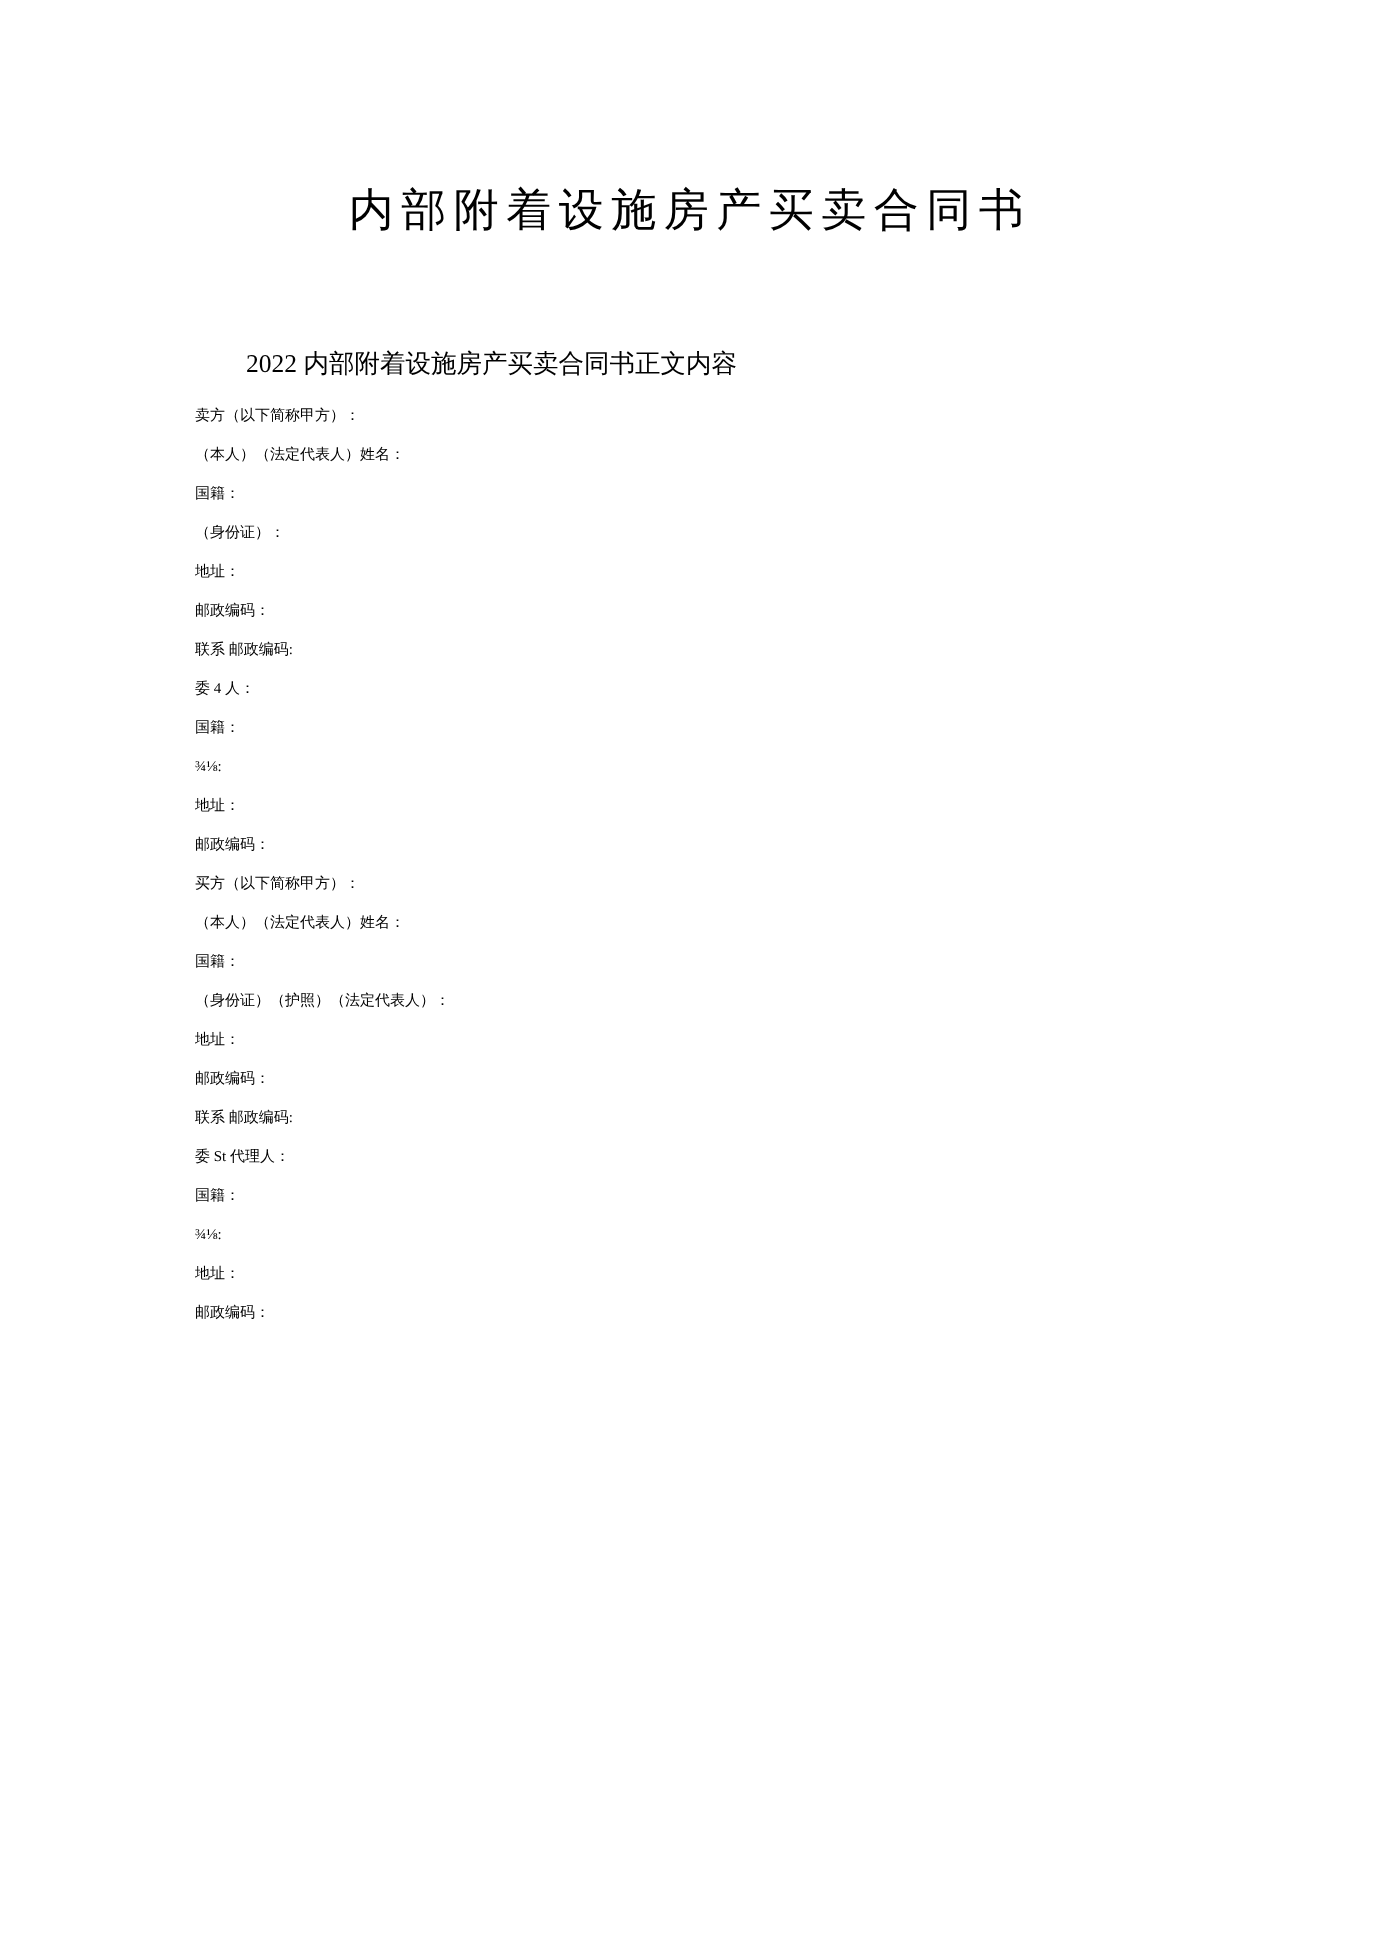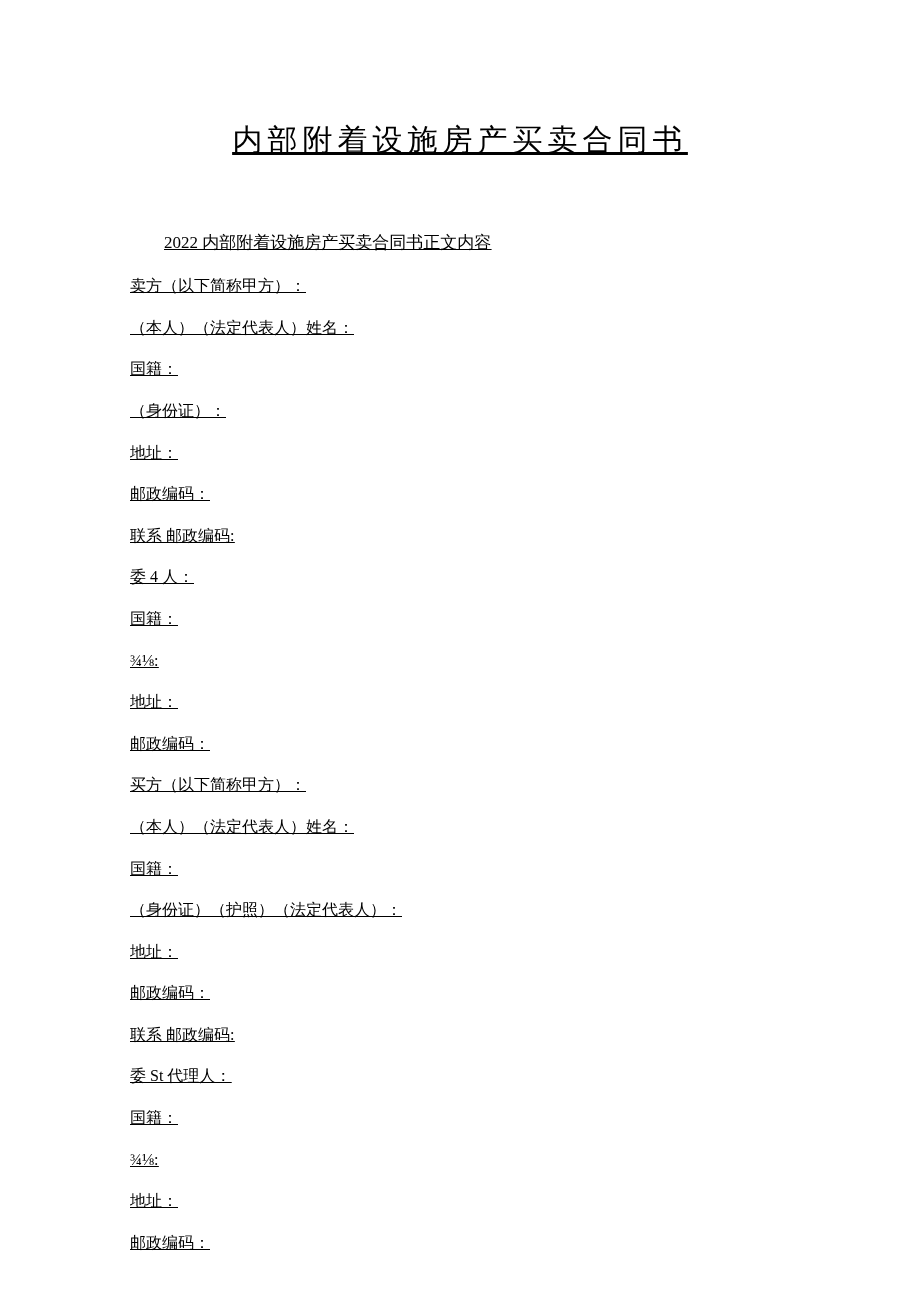--- a/index.html
+++ b/index.html
@@ -1,19 +1,18 @@
 <!DOCTYPE html>
 <html><head>
   <meta charset="utf-8">
   <style>
     * {
       margin: 0;
       padding: 0;
       box-sizing: border-box;
-      text-decoration: underline;
     }
     body {
       background: #ffffff;
       width: 920px;
       height: 1301px;
       font-family: "SimSun", "宋体", serif;
       color: #000000;
       padding: 120px 130px 60px 130px;
     }
     .title {
@@ -22,21 +21,21 @@
       letter-spacing: 5px;
       margin-bottom: 60px;
       font-weight: normal;
     }
     .subtitle {
       font-size: 17px;
       text-indent: 2em;
       line-height: 2.6;
     }
     .line {
-      font-size: 16px;
+      font-size: 10px;
       line-height: 2.6;
     }
   </style>
 </head>
 <body>
 
 <h1 class="title">内部附着设施房产买卖合同书</h1>
 
 <p class="subtitle">2022 内部附着设施房产买卖合同书正文内容</p>
 

